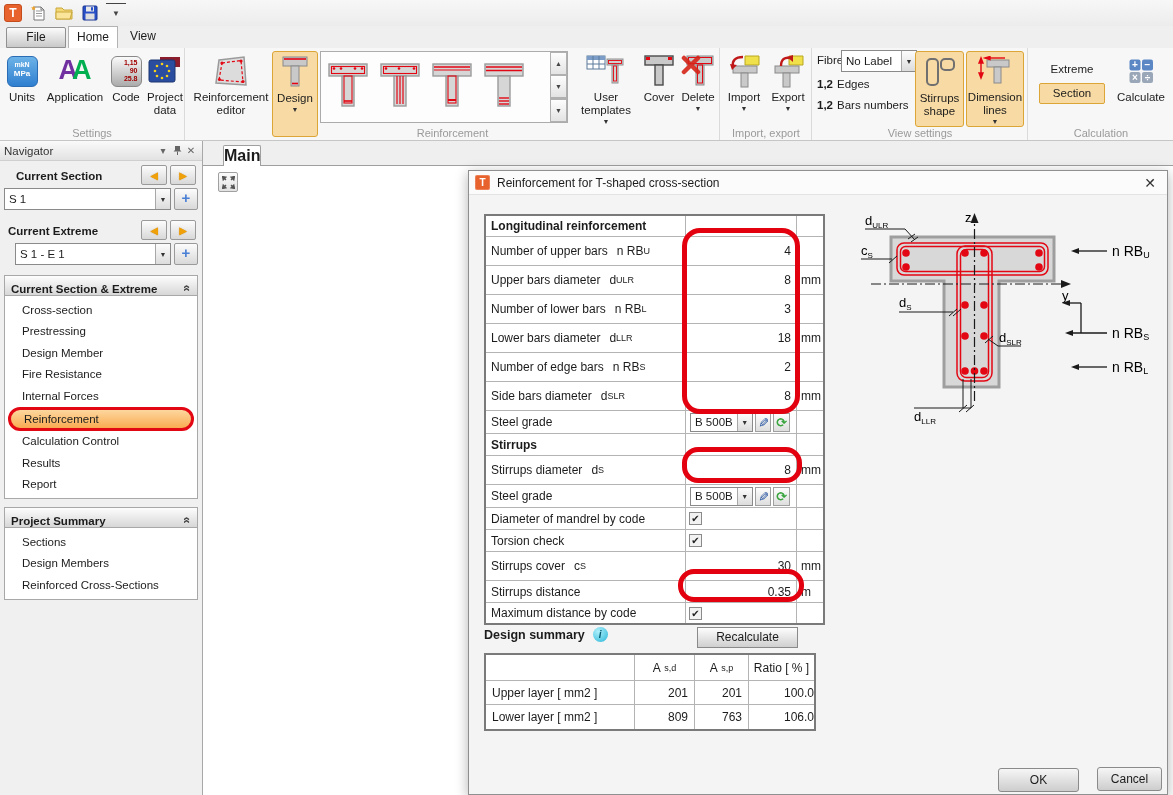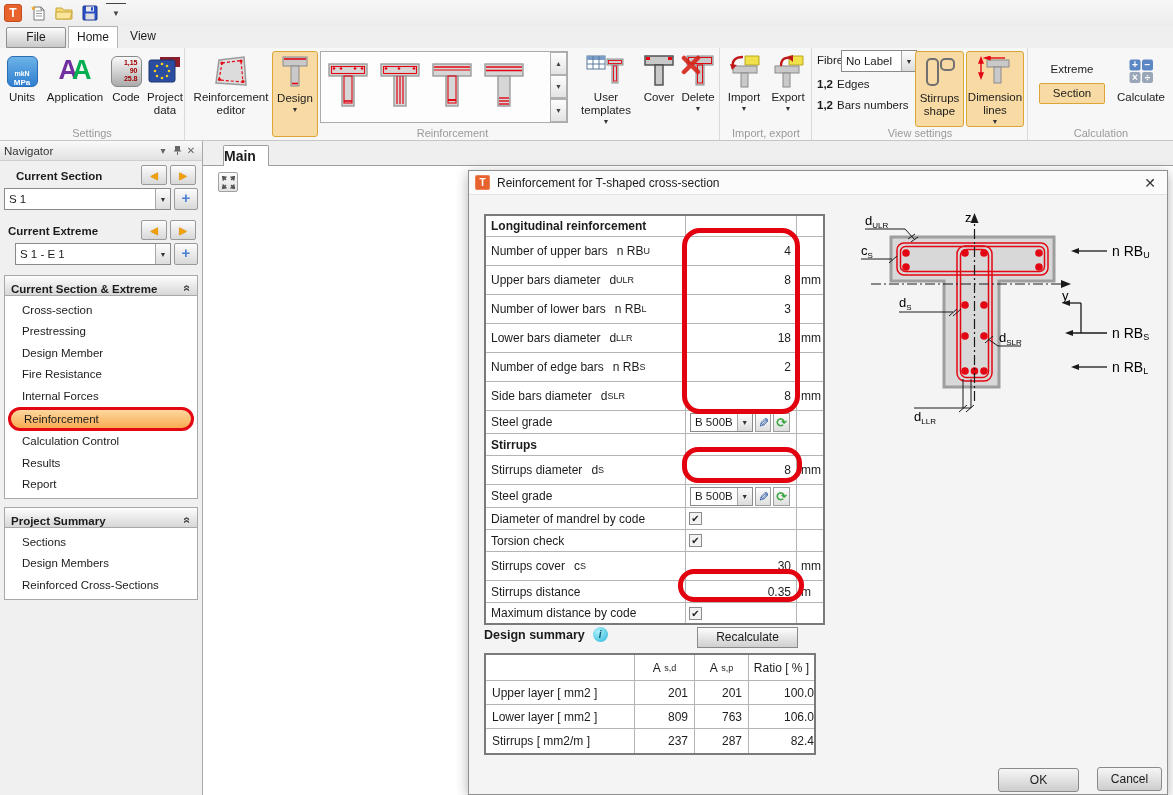--- a/index.html
+++ b/index.html
@@ -43,21 +43,21 @@
   .arrbtn { width:26px; height:20px; background:linear-gradient(#fcfcfc,#d8d8d8); border:1px solid #9a9a9a; border-radius:2px; display:flex; align-items:center; justify-content:center; font-size:10px; color:#f0a10a; text-shadow:0 0 1px #b87700; }
   .plusbtn { width:24px; height:22px; background:linear-gradient(#fcfcfc,#d8d8d8); border:1px solid #9a9a9a; border-radius:2px; color:#4a7fd6; font-weight:bold; font-size:15px; line-height:18px; text-align:center; }
   .nav-grouphead { margin:0 4px; height:21px; background:linear-gradient(#fdfdfd,#d7d7d7); border:1px solid #a8a8a8; display:flex; align-items:flex-end; font-weight:bold; font-size:11.5px; padding:0 6px; white-space:nowrap; overflow:hidden; }
   .chev2 { margin-left:auto; transform:rotate(90deg); font-size:12px; color:#444; flex:none; }
   .nav-list { margin:0 4px; background:#fff; border:1px solid #a8a8a8; border-top:none; padding:3px 0; }
   .nav-item { height:21.5px; display:flex; align-items:center; padding-left:17px; font-size:11.5px; }
   .nav-item.active { background:linear-gradient(#fdd79e,#f9ab51); border:3px solid #e30613; border-radius:12px; margin:0 3px; padding-left:13px; height:24px; }
 
   
   .docstrip { position:absolute; left:203px; top:141px; width:970px; height:25px; background:#efefef; border-bottom:1px solid #9f9f9f; }
-  .main-tab { position:absolute; left:20px; top:4px; width:46px; height:21px; background:#fff; border:1px solid #9f9f9f; border-bottom:none; border-radius:2px 2px 0 0; font-weight:bold; font-size:14px; text-align:left; line-height:20px; }
+  .main-tab { position:absolute; left:20px; top:4px; width:38px; height:21px; background:#fff; border:1px solid #9f9f9f; border-bottom:none; border-radius:2px 2px 0 0; font-weight:bold; font-size:16px; text-align:right; line-height:20px; }
   .canvas { position:absolute; left:204px; top:166px; width:969px; height:629px; background:#fff; }
   .fitbtn { position:absolute; left:14px; top:6px; width:20px; height:20px; background:linear-gradient(#fcfcfc,#e2e2e2); border:1px solid #a0a0a0; border-radius:2px; display:flex; align-items:center; justify-content:center; }
 
   
   .dialog { position:absolute; left:468px; top:170px; width:700px; height:625px; background:#f4f4f4; border:1px solid #8f8f8f; box-shadow:0 3px 12px rgba(0,0,0,.3); }
   .dlg-title { height:24px; background:#fbfbfb; border-bottom:1px solid #e3e3e3; display:flex; align-items:center; padding:0 6px; font-size:12px; }
   .dlg-x { margin-left:auto; font-size:14px; color:#333; width:22px; text-align:center; }
   .dlogo { width:15px; height:15px; background:#e8622d; border-radius:2px; color:#fff; font-weight:bold; font-size:10px; display:flex; align-items:center; justify-content:center; margin-right:7px; box-shadow:inset 0 0 0 1px #fff3; }
 
   .ptable { position:absolute; left:15px; top:43px; width:341px; border:2px solid #7a7a7a; background:#fff; }
@@ -137,21 +137,21 @@
     <div class="tab-file">File</div>
     <div class="tab-home">Home</div>
     <div class="tab-view">View</div>
   </div>
 
   <div class="ribbon">
 
     <div class="rgroup" style="left:0;width:185px;">
       <div class="bigbtn" style="left:2px;width:40px;">
         <div class="bicon">
-          <div style="width:31px;height:31px;border-radius:6px;background:linear-gradient(#6db3e8,#2f7fd0);border:1px solid #2a6db5;color:#fff;text-align:center;padding-top:13px;">
+          <div style="width:31px;height:31px;border-radius:6px;background:linear-gradient(#6db3e8,#2f7fd0);border:1px solid #2a6db5;color:#fff;text-align:center;padding-top:4px;">
             <div style="font-size:7px;font-weight:bold;">mkN</div>
             <div style="font-size:8px;font-weight:bold;">MPa</div>
           </div>
         </div>
         <span>Units</span>
       </div>
       <div class="bigbtn" style="left:44px;width:62px;">
         <div class="bicon">
           <span style="font-size:27px;font-weight:bold;color:#7030a0;">A</span>
             <span style="font-size:27px;font-weight:bold;color:#00b050;margin-left:-6px;">A</span>
@@ -685,26 +685,20 @@
         <div class="sc sc2">201</div>
         <div class="sc sc3">201</div>
         <div class="sc sc4">100.0</div>
       </div>
       <div class="srow sdata">
         <div class="sc sc1">Lower layer  [ mm2 ]</div>
         <div class="sc sc2">809</div>
         <div class="sc sc3">763</div>
         <div class="sc sc4">106.0</div>
       </div>
-      <div class="srow sdata">
-        <div class="sc sc1">Stirrups  [ mm2/m ]</div>
-        <div class="sc sc2">237</div>
-        <div class="sc sc3">287</div>
-        <div class="sc sc4">82.4</div>
-      </div>
     </div>
 
     <svg class="diagram" width="300" height="220" viewBox="0 0 300 220" font-family="Liberation Sans, sans-serif">
 
       <path d="M32 28 H195 V72 H140 V178 H85 V72 H32 Z" fill="#d8d8d8" stroke="#9e9e9e" stroke-width="3"></path>
 
       <g fill="none" stroke="#e30613" stroke-width="1.5">
         <rect x="38" y="34" width="151" height="32" rx="7"></rect>
         <rect x="41.5" y="37.5" width="144" height="25" rx="5"></rect>
         <rect x="98" y="37" width="35" height="135" rx="8"></rect>

